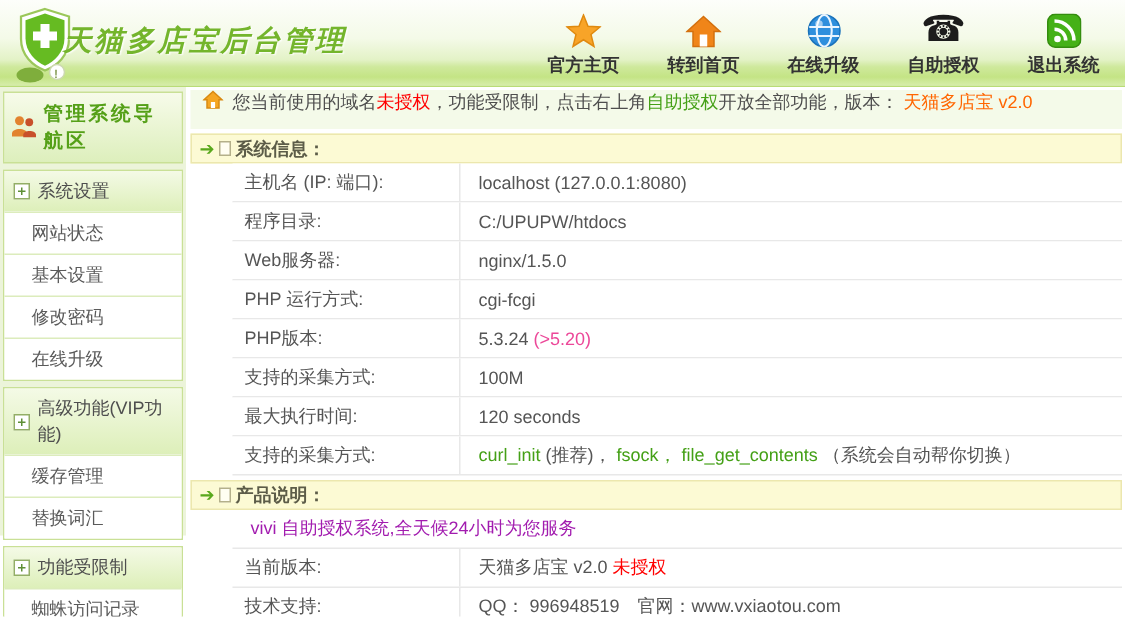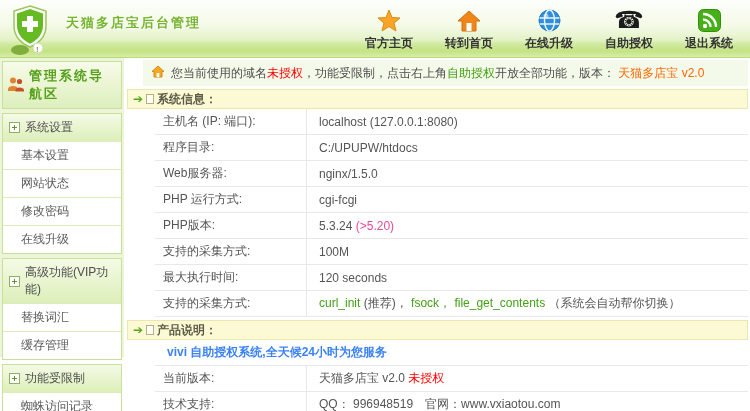--- a/index.html
+++ b/index.html
@@ -11,22 +11,22 @@
   .page { width:750px; height:411px; position:relative; background:#fff; }
 
   
   .header {
     height:58px; position:relative;
     background:linear-gradient(to bottom,#fdfefb 0%, #f4fae8 45%, #e3f2c6 70%, #cfe99d 78%, #c4e485 90%, #d6edaa 100%);
     border-bottom:1px solid #b9dc77;
   }
   .logo { position:absolute; left:8px; top:4px; width:48px; height:52px; }
   .app-title {
-    position:absolute; left:66px; top:14px; font-size:13px; font-weight:bold;
-    color:#74b52c; letter-spacing:2px; text-shadow:1px 1px 1px rgba(255,255,255,.8);
+    position:absolute; left:42px; top:14px; font-size:19px; font-weight:bold;
+    color:#74b52c; letter-spacing:2px; text-shadow:1px 1px 1px rgba(255,255,255,.8);font-style:italic;
   }
   .top-nav { position:absolute; right:12px; top:6px; display:flex; gap:22px; }
   .nav-item { display:flex; flex-direction:column; align-items:center; width:58px; cursor:pointer; text-decoration:none; }
   .nav-ico { height:26px; display:flex; align-items:flex-end; justify-content:center; }
   .nav-label { margin-top:3px; font-weight:bold; color:#333; font-size:12px; }
   .phone-glyph { font-size:24px; line-height:24px; color:#1c1c1c; }
 
   
   .body-row { display:flex; height:299px; }
   .sidebar { width:124px; background:#ecf4da; padding:3px 2px; height:100%; }
@@ -44,42 +44,42 @@
     background:linear-gradient(to bottom,#f4fae6,#ddefb9);
   }
   .plusbox { width:11px; height:11px; border:1px solid #93ae66; background:#fff; position:relative; flex:0 0 11px; }
   .plusbox::before, .plusbox::after { content:""; position:absolute; background:#5f8f36; }
   .plusbox::before { left:2px; right:2px; top:4px; height:1px; }
   .plusbox::after { top:2px; bottom:2px; left:4px; width:1px; }
   .side-item { padding:5px 6px 5px 18px; border-top:1px solid #dcecbc; color:#5a5a5a; cursor:pointer; background:#fff; }
 
   
   .notice {
-    height:26px; display:flex; align-items:center; gap:6px; padding-left:8px;
-    background:#f4fae9; margin-bottom:3px;margin-left:16px;
+    height:26px; display:flex; align-items:flex-start; gap:6px; padding-left:8px;
+    background:#f4fae9; margin-bottom:3px;
   }
   .red { color:#ff0000; }
   .green-link { color:#44a016; cursor:pointer; }
   .orange { color:#ff6600; }
 
   
   .section-bar {
     height:20px; line-height:18px; background:#fcfad4; border:1px solid #ece7ae;
     display:flex; align-items:center; gap:3px; padding-left:5px; color:#5c5c48; font-weight:bold;
   }
   .arrow-glyph { color:#59a81c; font-weight:bold; font-size:12px; }
   .doc-glyph { width:8px; height:10px; border:1px solid #b4b08a; background:#fffef2; display:inline-block; }
 
   
   .tbl { border-bottom:0;margin-left:28px; }
   .row { display:flex; align-items:center; min-height:23px; border-bottom:1px solid #e8e8e8; background:#fff; }
   .cell-label { width:152px; flex:0 0 152px; padding:4px 4px 4px 8px; color:#555; align-self:stretch; display:flex; align-items:center; border-right:1px solid #e8e8e8; }
   .cell-value { padding:4px 4px 4px 12px; color:#555; }
   .gray { color:#ec4899; }
-  .news-red { color:#3b82f6; font-weight:bold; }
+  .news-red { color:#a21caf; font-weight:normal; }
 </style>
 </head>
 <body>
 
 <div class="page">
 
   <div class="header">
     <div class="logo">
       <svg width="48" height="52" viewBox="0 0 48 52">
         <path d="M22 2 L38 7 L38 22 C38 33 30 40 22 43 C14 40 6 33 6 22 L6 7 Z" fill="#fff" stroke="#9bc75a" stroke-width="1.5"></path>
@@ -156,33 +156,33 @@
           </span>
           <span class="side-head-label">管理系统导航区</span>
         </div>
       </div>
 
       <div class="side-box">
         <div class="group-head">
           <span class="plusbox"></span>
           <span>系统设置</span>
         </div>
+        <div class="side-item">网站状态</div>
         <div class="side-item">基本设置</div>
-        <div class="side-item">网站状态</div>
         <div class="side-item">修改密码</div>
         <div class="side-item">在线升级</div>
       </div>
 
       <div class="side-box">
         <div class="group-head">
           <span class="plusbox"></span>
           <span>高级功能(VIP功能)</span>
         </div>
+        <div class="side-item">缓存管理</div>
         <div class="side-item">替换词汇</div>
-        <div class="side-item">缓存管理</div>
       </div>
 
       <div class="side-box">
         <div class="group-head">
           <span class="plusbox"></span>
           <span>功能受限制</span>
         </div>
         <div class="side-item">蜘蛛访问记录</div>
       </div>
 

